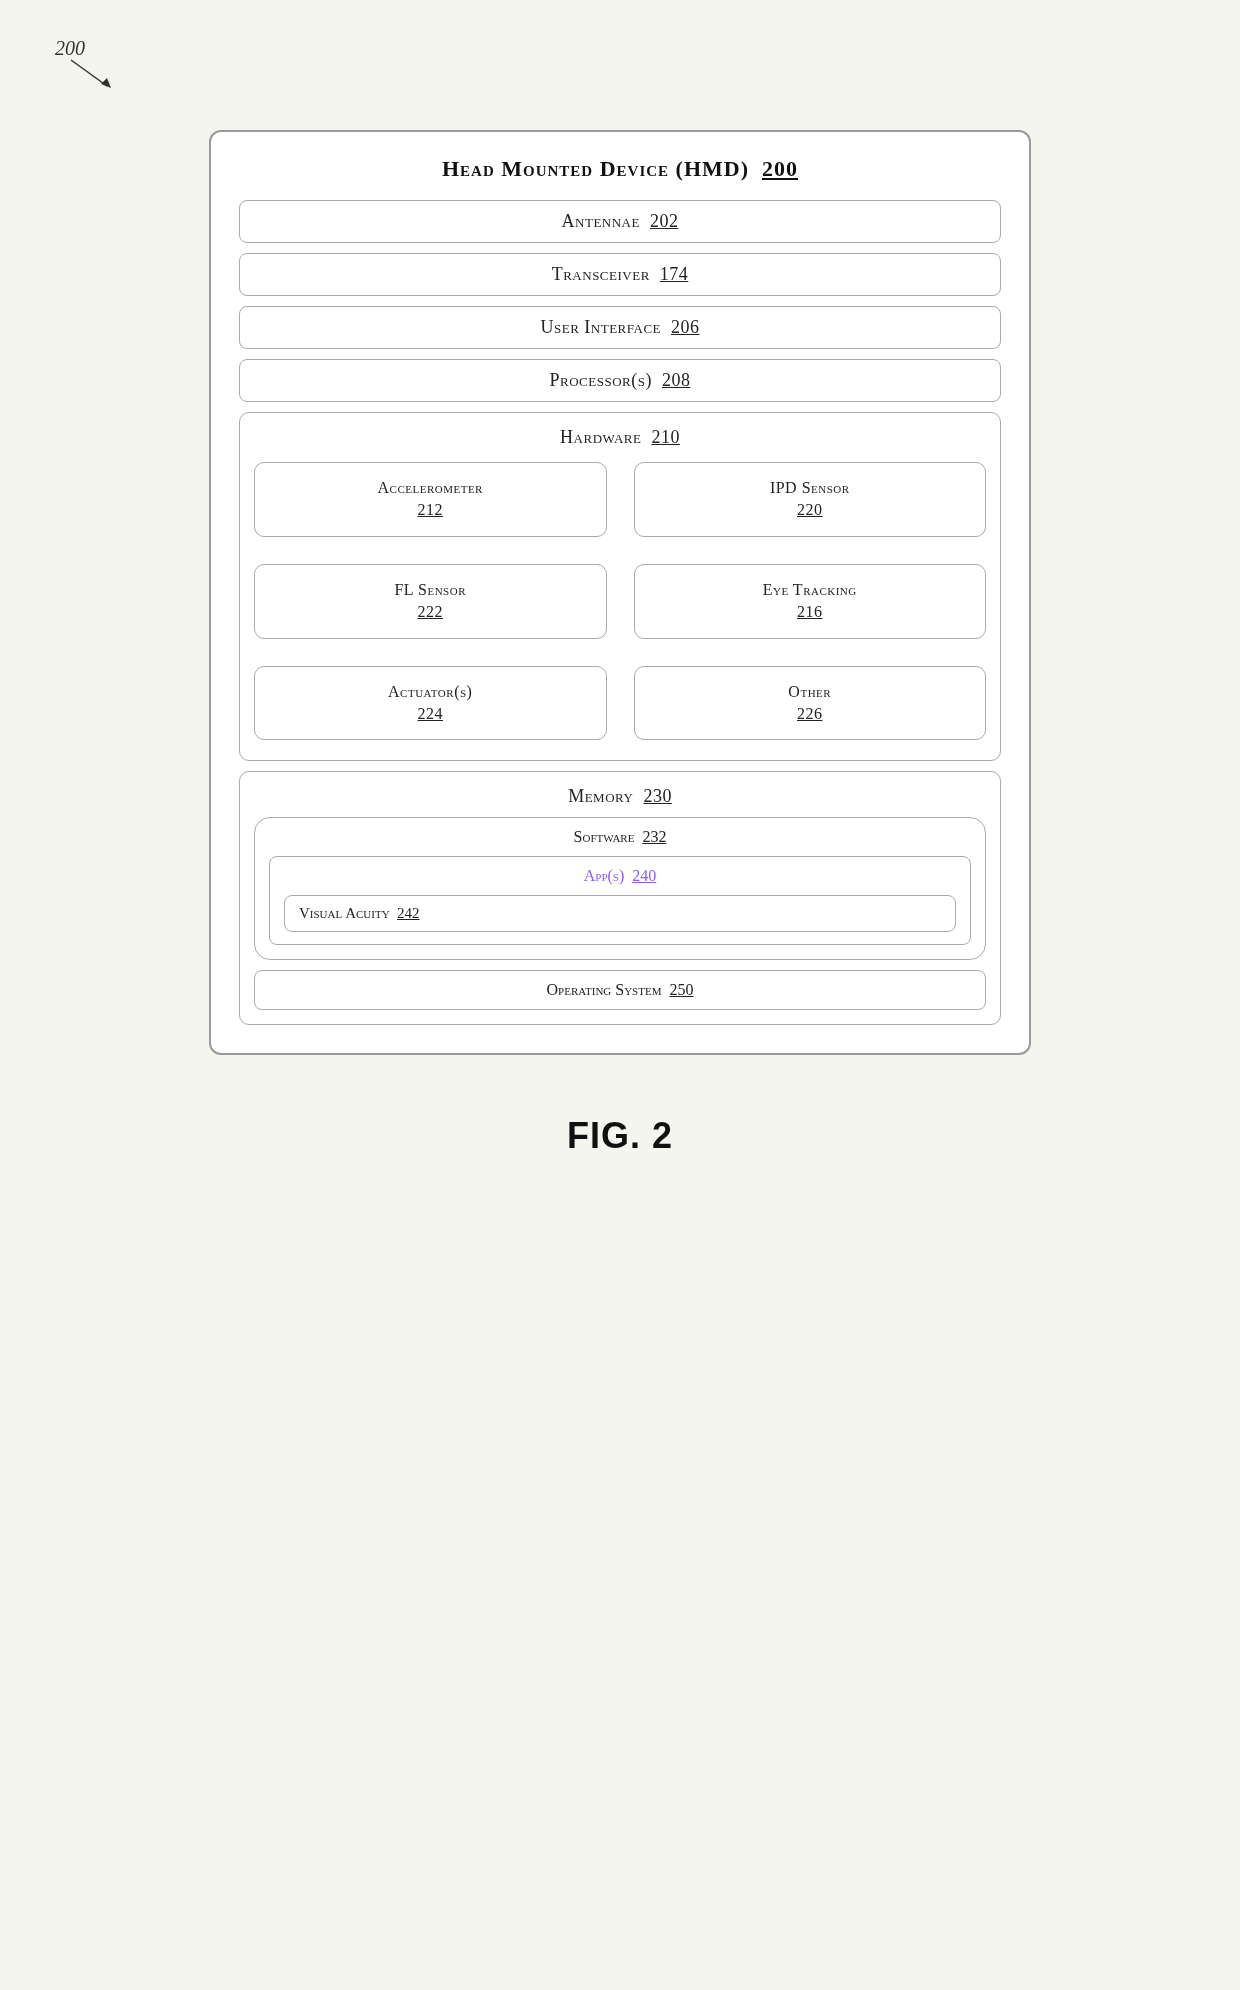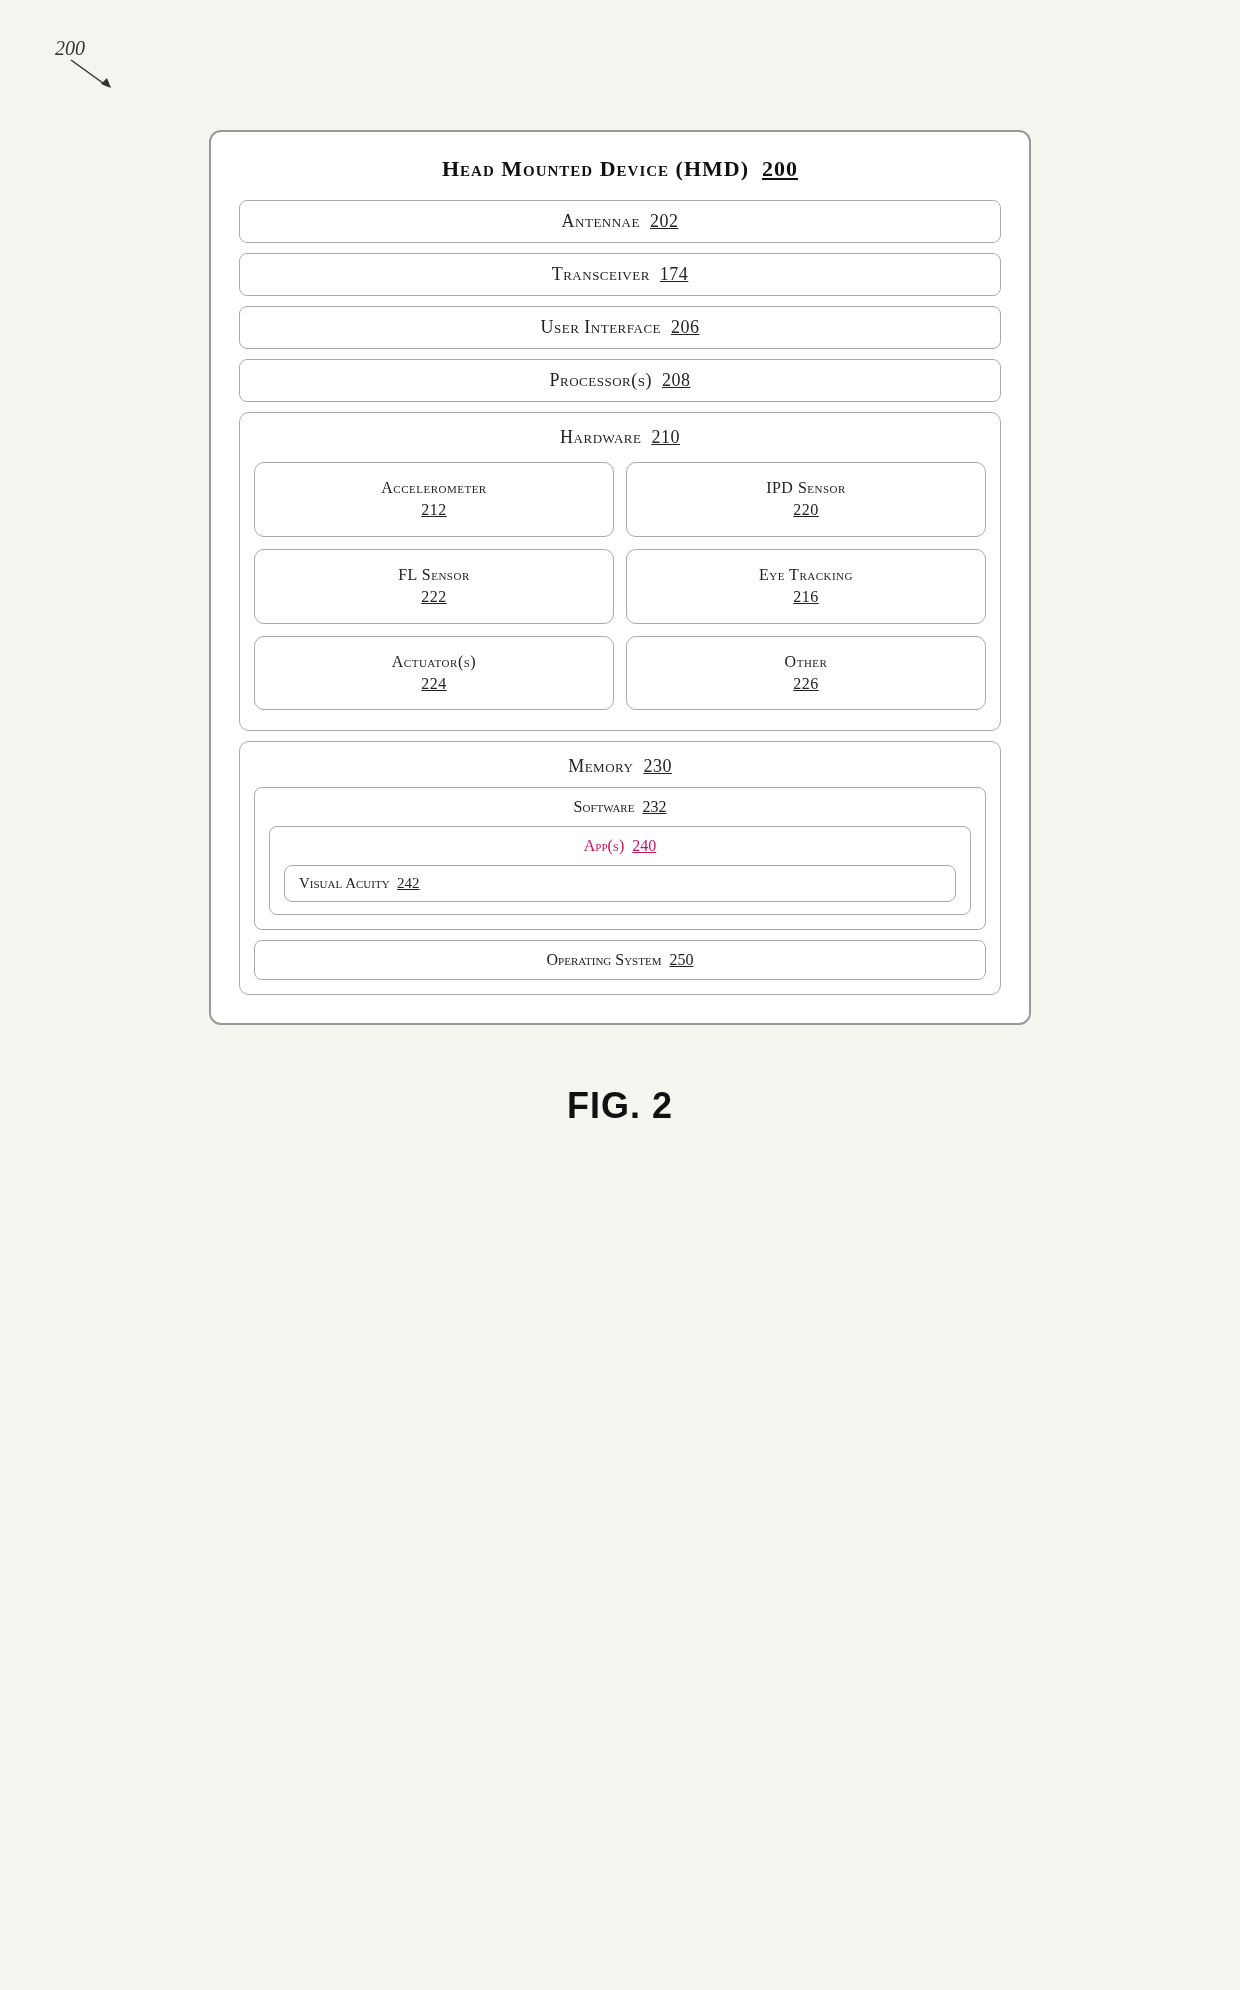--- a/index.html
+++ b/index.html
@@ -74,21 +74,21 @@
       margin-bottom: 14px;
     }
 
     .hardware-title .ref-num {
       text-decoration: underline;
     }
 
     .hardware-grid {
       display: grid;
       grid-template-columns: 1fr 1fr;
-      gap: 12px;
+      gap: 27px;
     }
 
     .hw-item {
       border: 1.5px solid #aaa;
       border-radius: 10px;
       padding: 14px 10px;
       text-align: center;
       font-size: 16px;
       font-variant: small-caps;
       letter-spacing: 0.5px;
@@ -117,21 +117,21 @@
       color: #222;
       margin-bottom: 10px;
     }
 
     .memory-title .ref-num {
       text-decoration: underline;
     }
 
     .software-container {
       border: 1.5px solid #aaa;
-      border-radius: 8px;
+      border-radius: 16px;
       padding: 10px 14px 14px 14px;
       background: #fff;
       margin-bottom: 10px;
     }
 
     .software-title {
       text-align: center;
       font-size: 16px;
       font-variant: small-caps;
       color: #222;
@@ -146,21 +146,21 @@
       border: 1.5px solid #aaa;
       border-radius: 8px;
       padding: 10px 14px 12px 14px;
       background: #fff;
     }
 
     .apps-title {
       text-align: center;
       font-size: 16px;
       font-variant: small-caps;
-      color: #be185d;
+      color: #8b5cf6;
       margin-bottom: 10px;
     }
 
     .apps-title .ref-num {
       text-decoration: underline;
     }
 
     .visual-acuity-box {
       border: 1.5px solid #aaa;
       border-radius: 8px;

